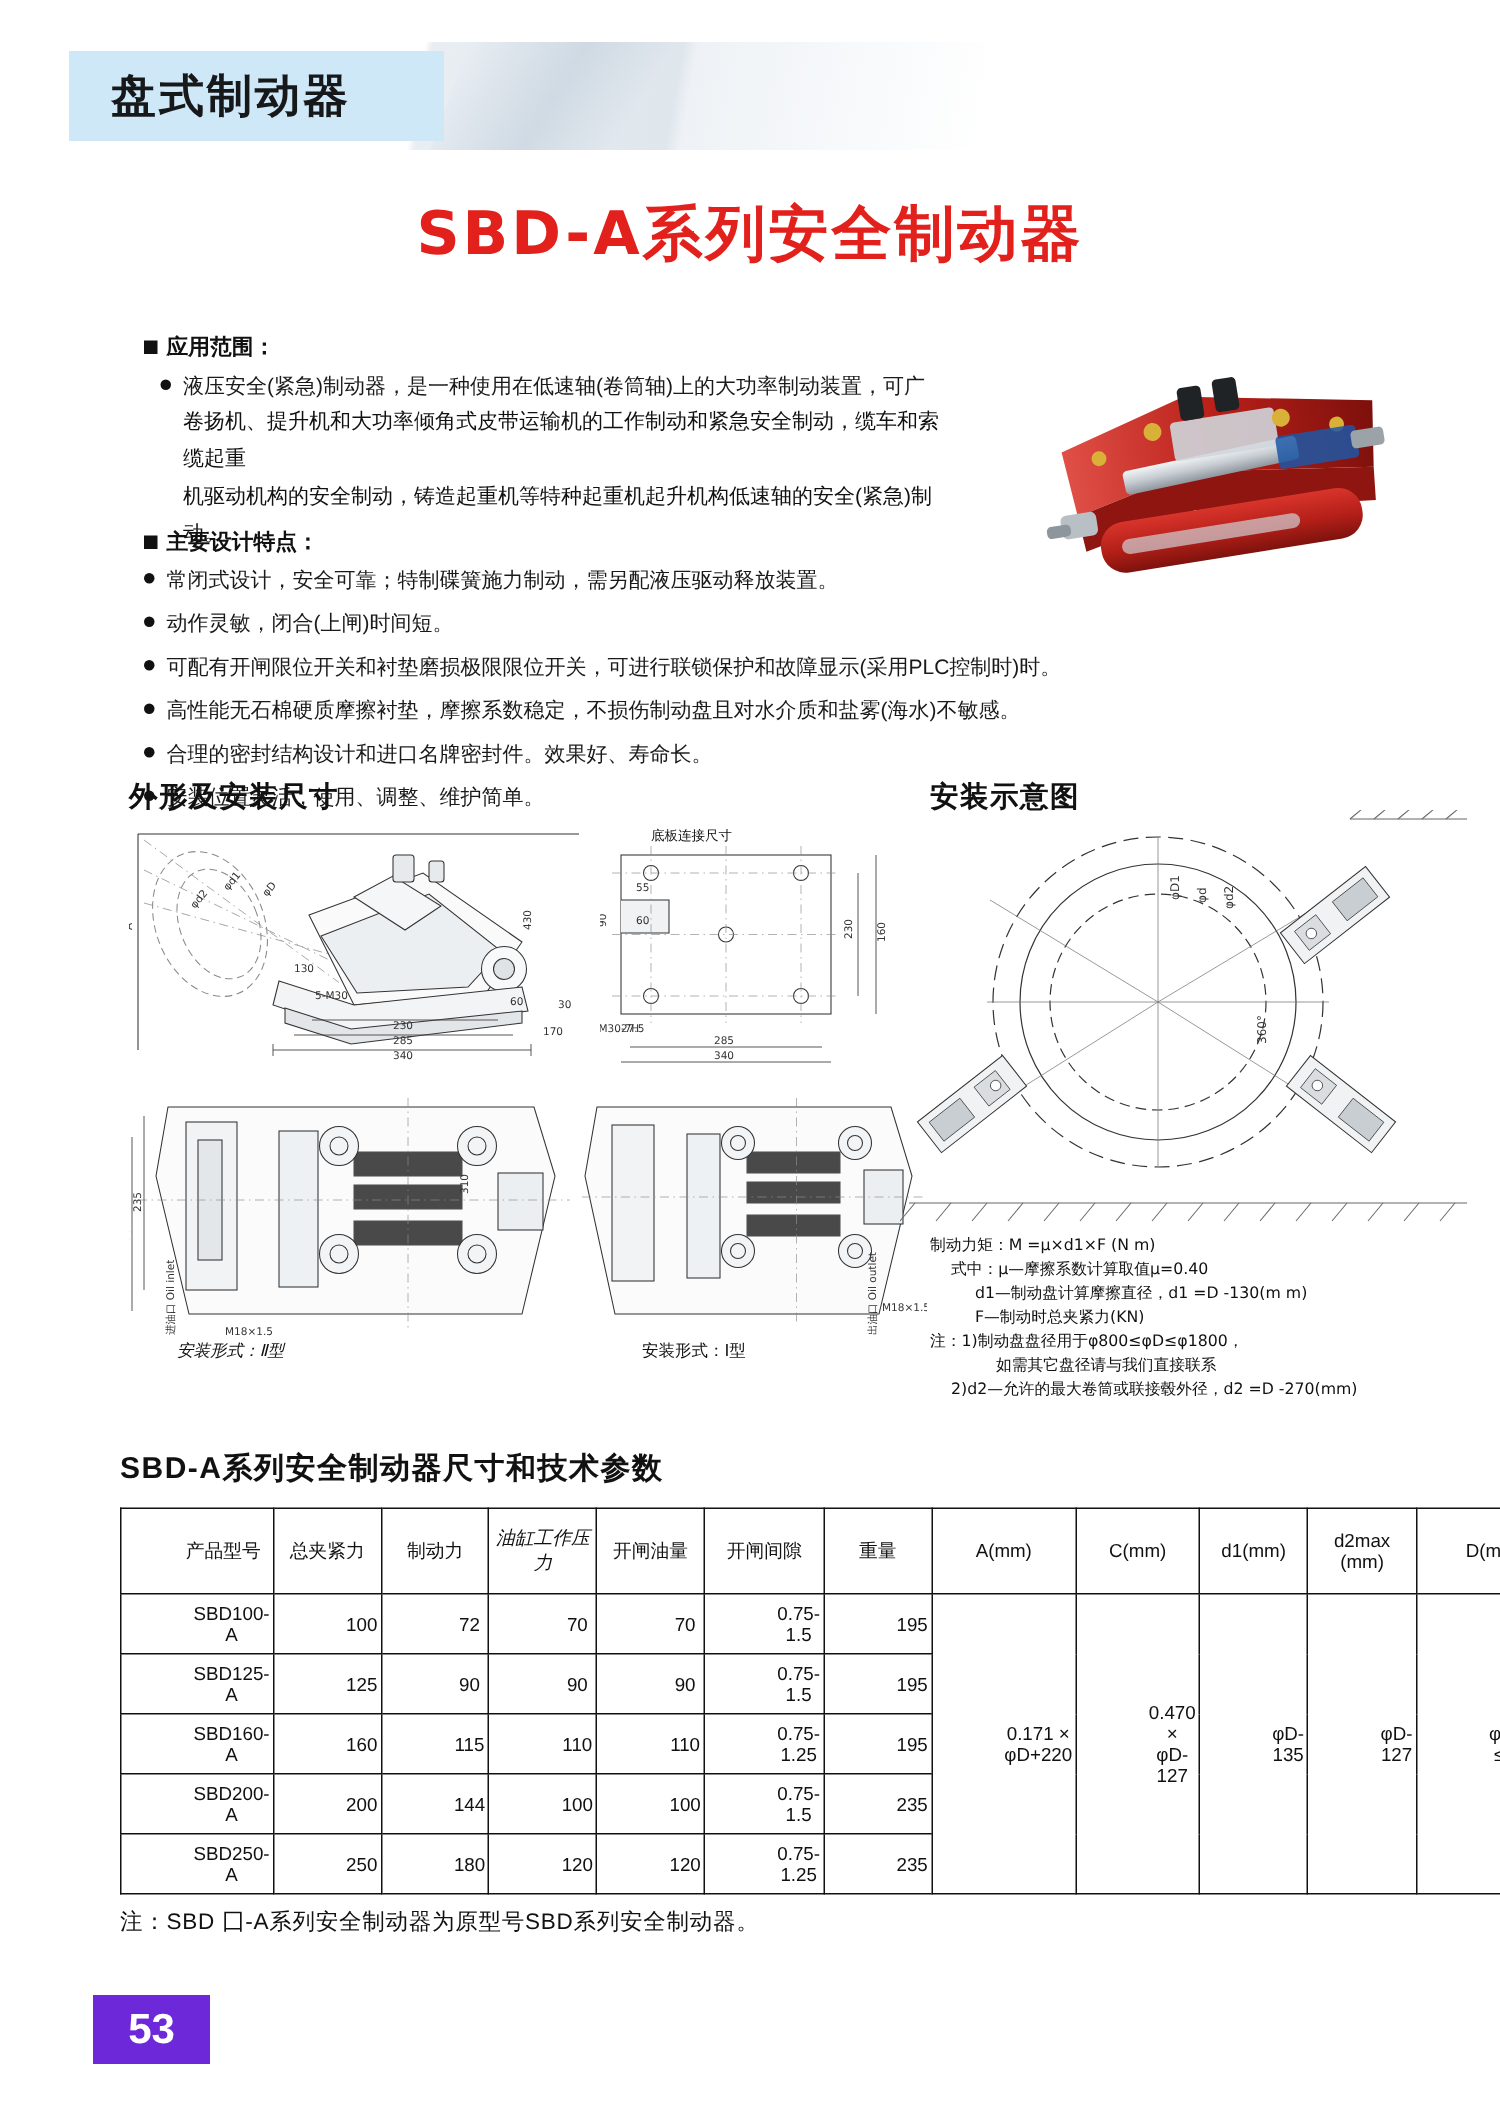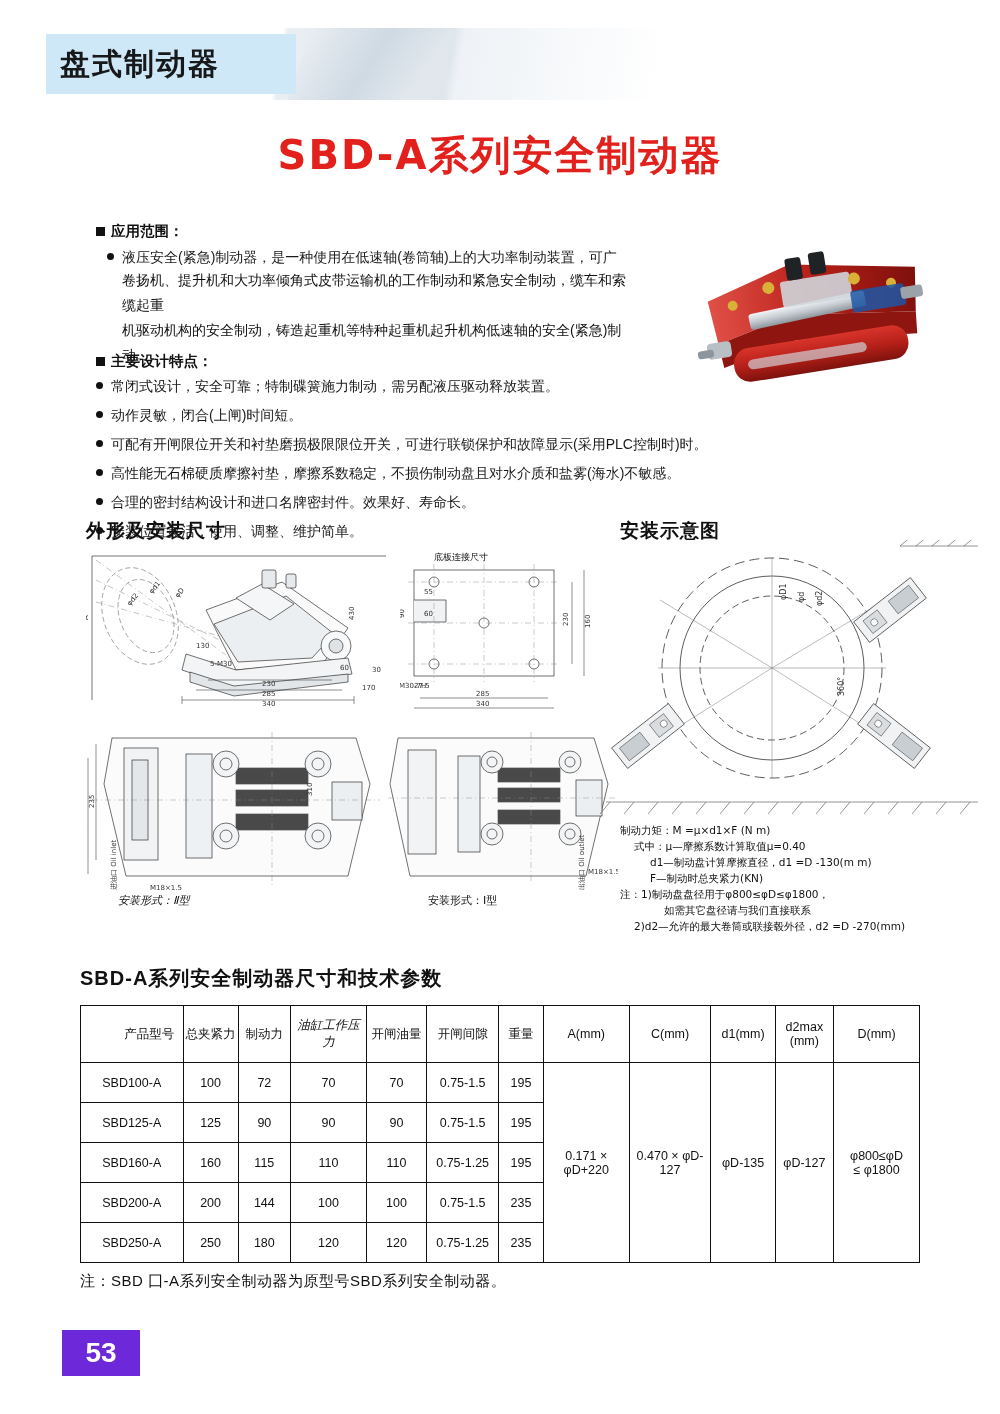--- a/index.html
+++ b/index.html
@@ -23,21 +23,21 @@
     content:"";position:absolute;left:300px;top:0;width:180px;height:72px;
     background:linear-gradient(105deg,rgba(190,205,218,.0) 0%,rgba(190,205,218,.55) 40%,rgba(255,255,255,0) 70%);
     transform:skewX(-20deg);
   }
   .header-box{
     position:absolute;left:46px;top:6px;width:250px;height:60px;
     background:#cfe8f8;
     display:flex;align-items:center;
   }
   .header-box .htitle{
-    font-size:30px;font-weight:bold;letter-spacing:2px;color:#17181a;padding-left:14px;
+    font-size:30px;font-weight:bold;letter-spacing:2px;color:#17181a;padding-left:28px;
   }
 
   
   .main-title{
     position:absolute;left:0;top:128px;width:1000px;text-align:center;
     font-size:40px;font-weight:bold;color:#e2211c;letter-spacing:2px;
     font-family:"DejaVu Sans","Liberation Sans",sans-serif;
   }
 
   
@@ -89,21 +89,21 @@
   #table-title{position:absolute;left:80px;top:965px;font-size:20px;font-weight:bold;letter-spacing:1px;}
   table{
     position:absolute;left:80px;top:1005px;
     border-collapse:collapse;width:840px;
     font-size:12.5px;
   }
   th,td{
     border:1px solid #111;text-align:center;color:#111;font-weight:normal;padding:0 2px;
   }
   thead th{height:56px;font-size:12.5px;}
-  tbody td{height:39px;}
+  tbody td{height:39px;padding-left:48px;}
   .c0{width:88px;padding-left:37px;}.c1{width:66px;}.c2{width:62px;}.c3{width:98px;font-style:italic;}
   .c4{width:74px;}.c5{width:88px;}.c6{width:50px;}
   .c7{width:100px;}.c8{width:98px;}.c9{width:68px;}.c10{width:62px;}.c11{width:96px;}
 
   #note{
     position:absolute;left:80px;top:1272px;font-size:15px;color:#111;letter-spacing:.5px;
   }
 
   
   .pagenum{

